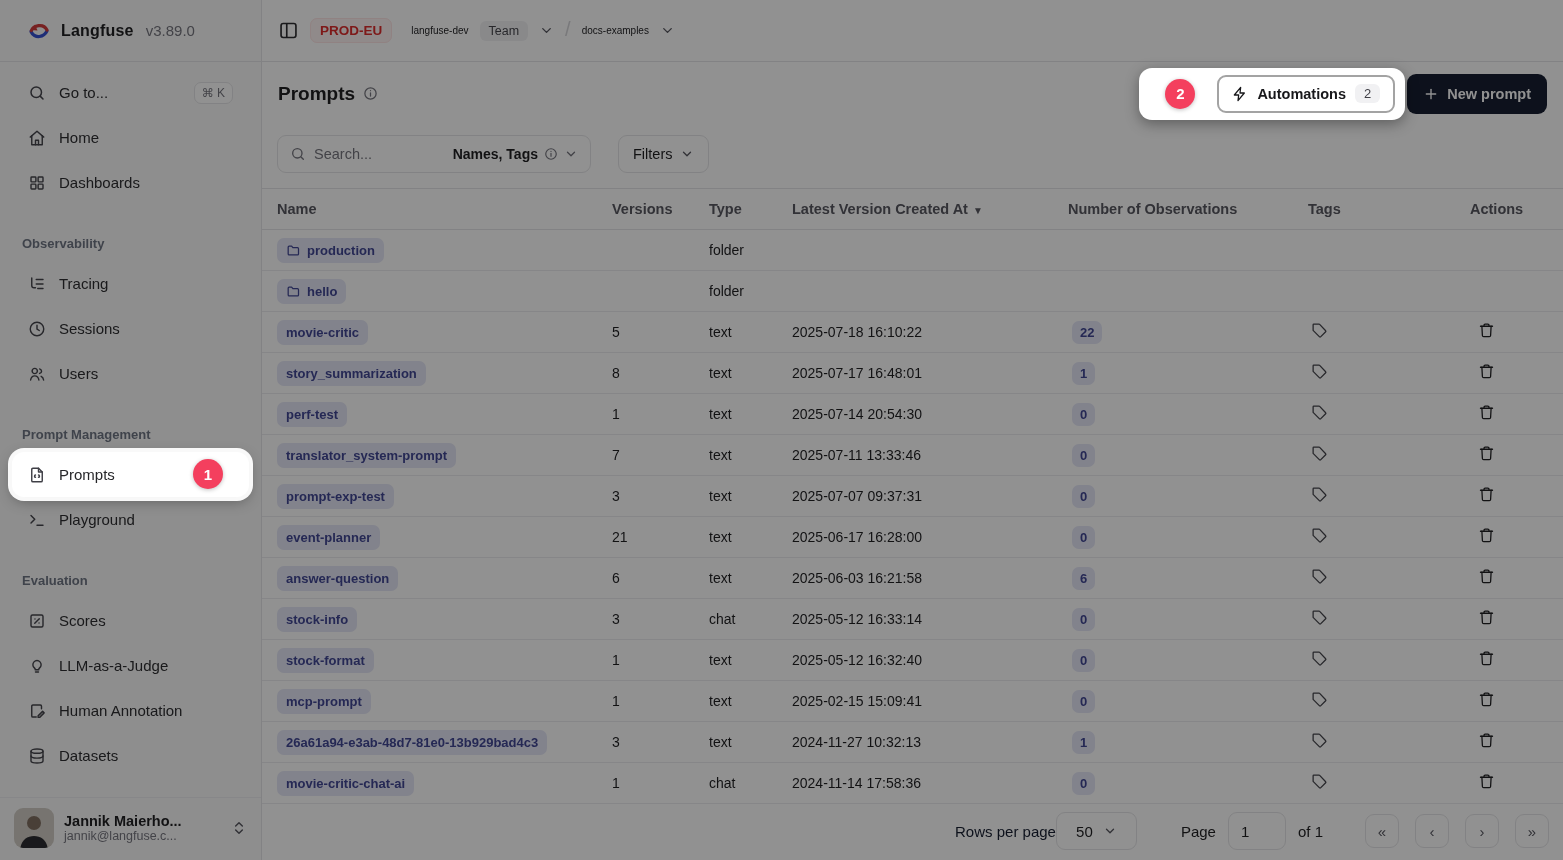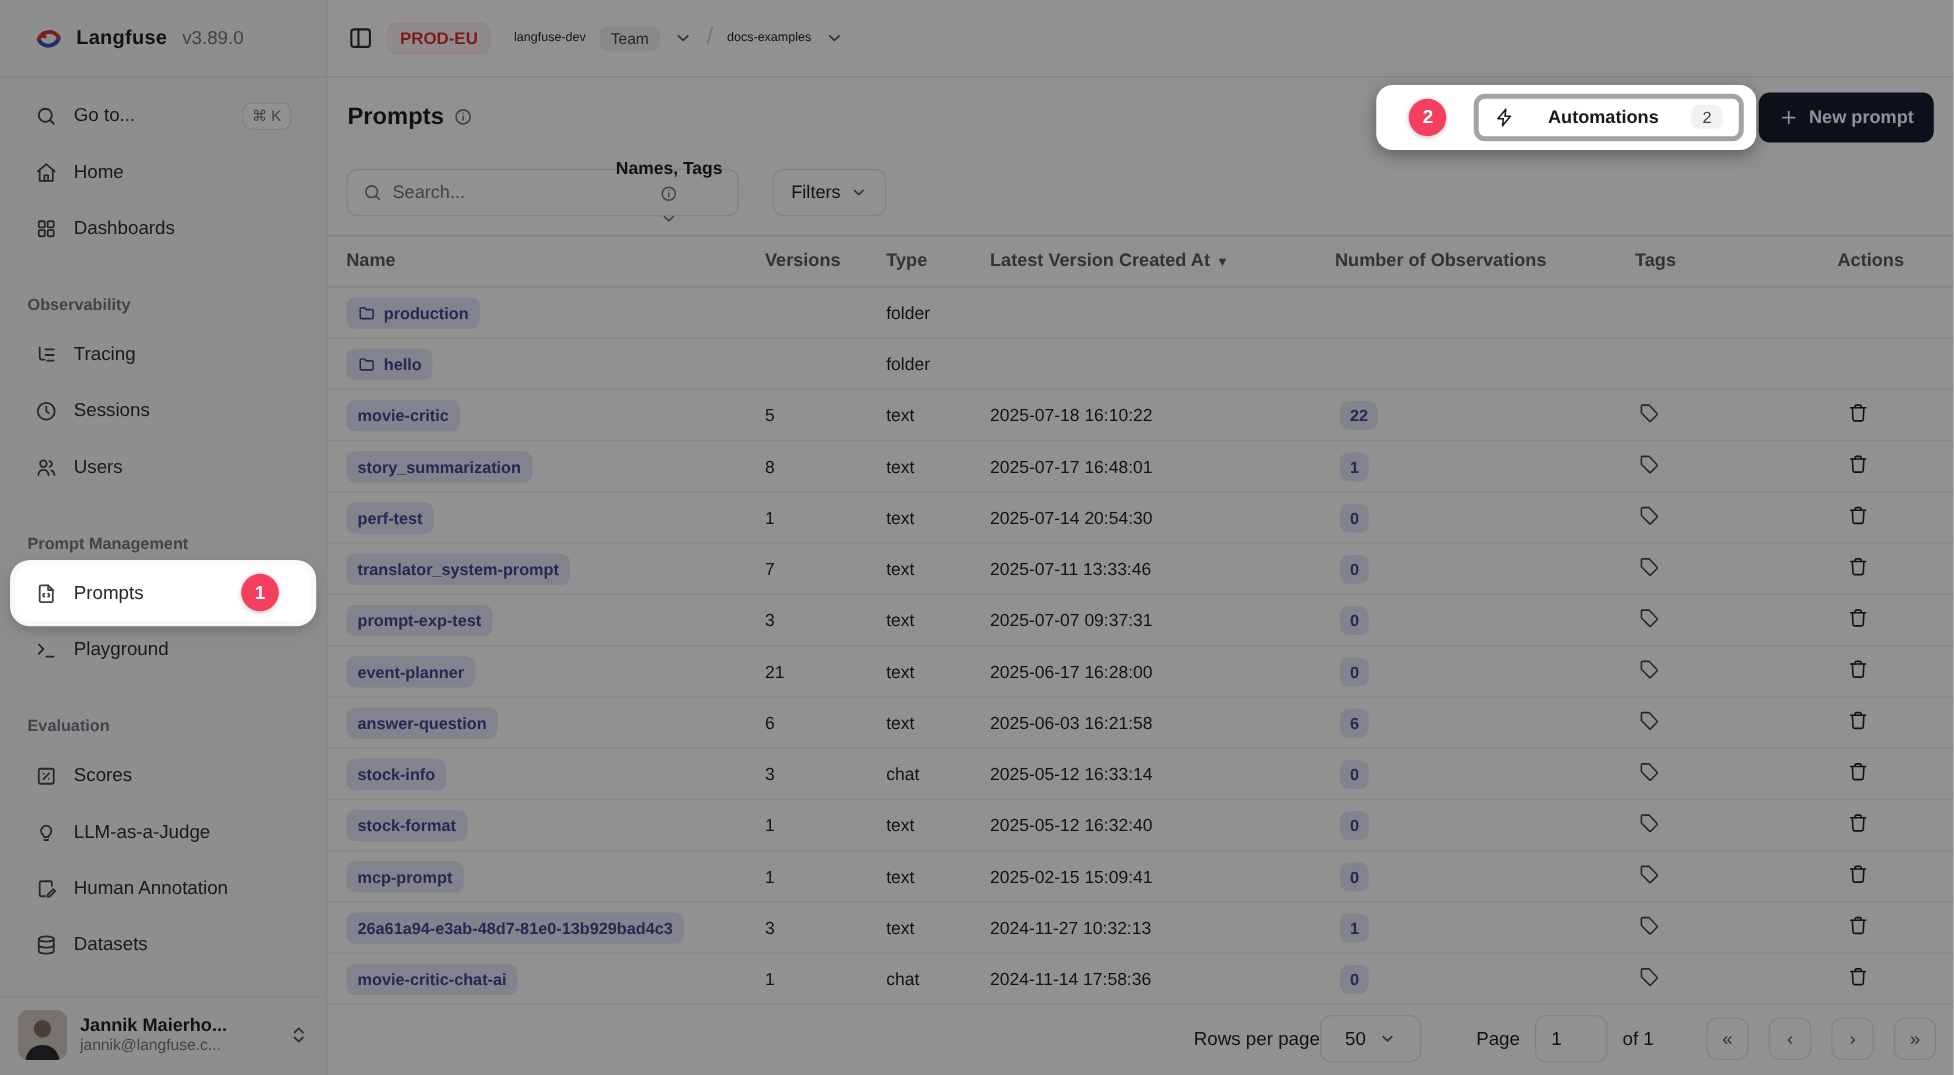--- a/index.html
+++ b/index.html
@@ -38,30 +38,30 @@
   .org-name, .proj-name { font-size:10px; font-weight:500; }
   .team-badge { font-size:12.5px; color:#3f3f46; background:#f1f1f3; border-radius:6px; padding:3px 9px; }
   .crumb-sep { color:#d4d4d8; font-size:20px; font-weight:300; transform:translateY(-1px); }
   .chev { color:#52525b; display:flex; }
 
   .page-header { height:63px; flex:0 0 auto; display:flex; align-items:center; padding:0 16px; }
   .page-title { font-size:19px; font-weight:700; display:flex; align-items:center; gap:8px; }
   .page-title svg { color:#71717a; }
   .header-right { margin-left:auto; display:flex; align-items:center; }
   .callout2 { position:relative; z-index:60; display:flex; align-items:center; gap:22px; background:#fff; border-radius:13px; padding:7px 10px 7px 26px; box-shadow:0 4px 14px rgba(0,0,0,.35); margin-right:2px; }
-  .automations-btn { display:flex; align-items:center; gap:26px; height:38px; background:#fff; border:4px solid #a3a3a3; border-radius:9px; padding:0 13px; }
+  .automations-btn { display:flex; align-items:center; gap:9px; height:38px; background:#fff; border:2px solid #a3a3a3; border-radius:9px; padding:0 13px; }
   .automations-btn .lbl { font-size:14.5px; font-weight:600; }
   .count-pill { background:#f1f1f3; border-radius:6px; padding:2px 9px; font-size:13px; color:#3f3f46; }
   .new-prompt-btn { height:40px; display:flex; align-items:center; gap:8px; background:#0f172a; color:#fff; border-radius:9px; padding:0 16px; font-size:14.5px; font-weight:600; }
 
   .search-row { flex:0 0 auto; display:flex; align-items:center; padding:10px 16px 15px 15px; }
   .search-box { width:314px; height:38px; border:1px solid #e4e4e7; border-radius:9px; display:flex; align-items:center; gap:8px; padding:0 12px; }
   .search-box svg { color:#71717a; }
   .search-ph { flex:1; font-size:14.5px; color:#71717a; }
-  .search-scope { display:flex; align-items:center; gap:6px; font-size:14px; font-weight:600;flex-direction:column; }
+  .search-scope { display:flex; align-items:center; gap:6px; font-size:14px; font-weight:600; }
   .filters-btn { margin-left:27px; height:38px; border:1px solid #e4e4e7; border-radius:9px; display:flex; align-items:center; gap:8px; padding:0 14px; font-size:14.5px; font-weight:500; }
 
   .tgrid { display:grid; grid-template-columns:350px 97px 83px 276px 240px 162px 1fr; align-items:center; }
   .thead { height:42px; border-top:1px solid #e4e4e7; border-bottom:1px solid #e4e4e7; color:#52525b; font-size:14.5px; font-weight:700; flex:0 0 auto; }
   .thead .c1 { padding-left:15px; }
   .sort-ind { font-size:10px; margin-left:5px; }
   .tbody { flex:0 0 auto; }
   .trow { height:41px; border-bottom:1px solid #ececee; font-size:14px; }
   .trow .c1 { padding-left:15px; }
   .name-pill { display:inline-flex; align-items:center; gap:6px; background:#e3e5f6; color:#3b4190; font-weight:700; font-size:13px; border-radius:7px; padding:5px 9px; max-width:330px; white-space:nowrap; }

